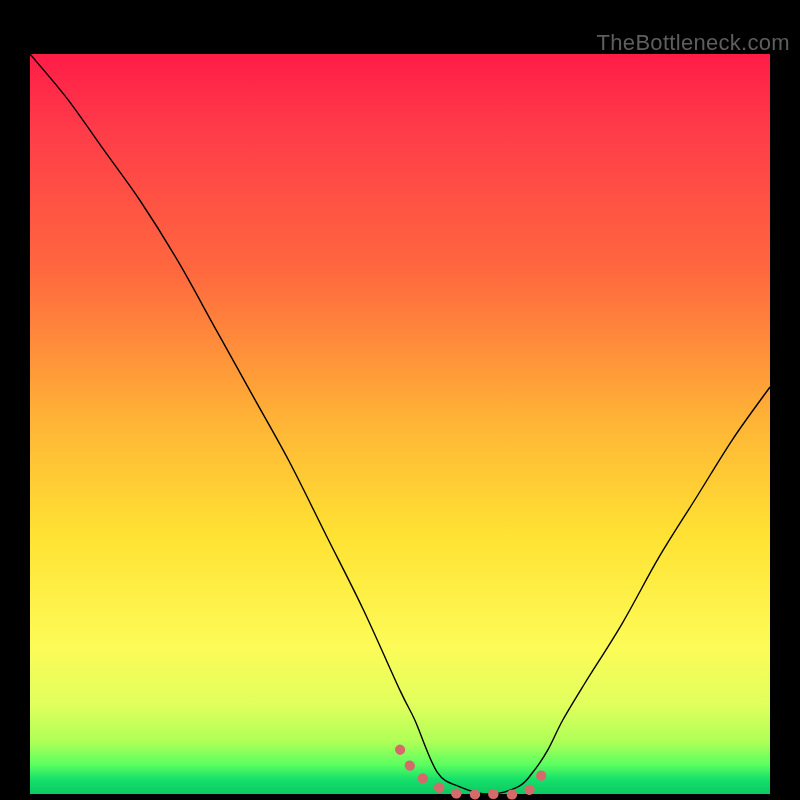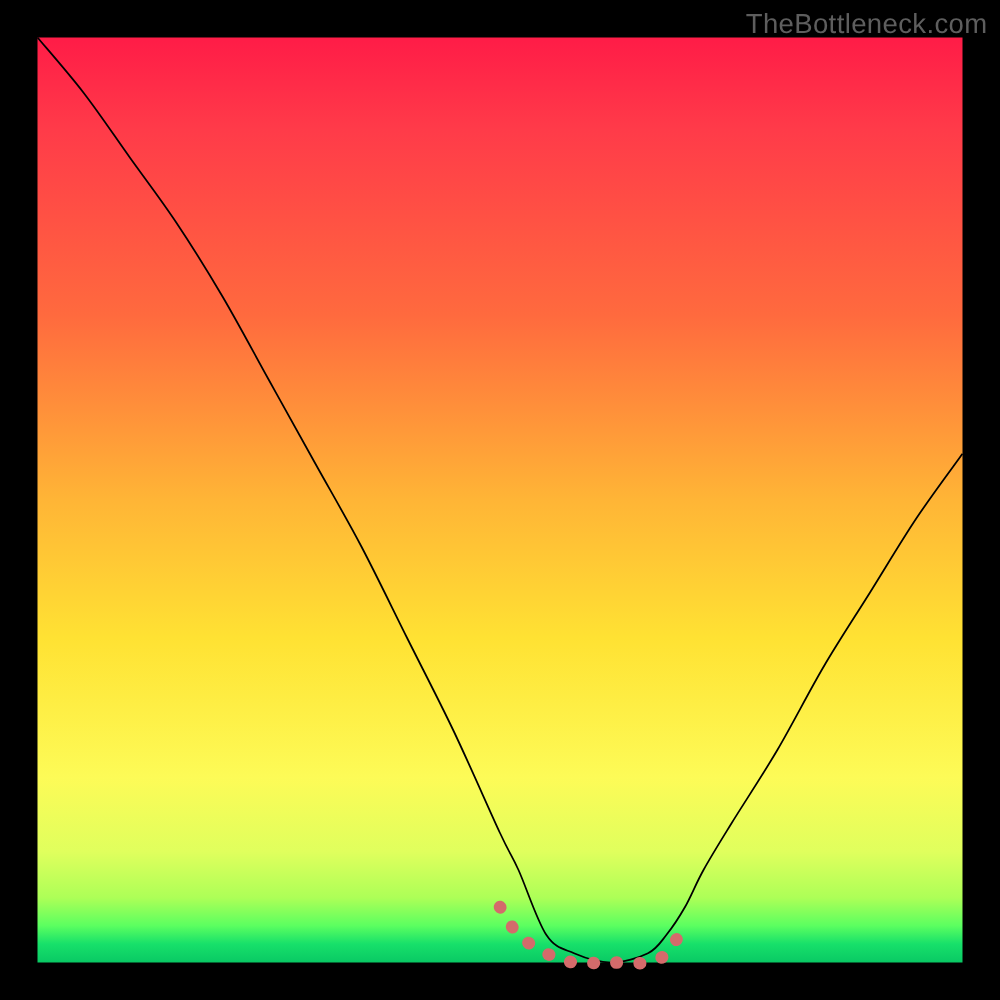--- a/index.html
+++ b/index.html
@@ -8,20 +8,21 @@
     width: 800px;
     height: 800px;
     background: #000;
     font-family: Arial, Helvetica, sans-serif;
     overflow: hidden;
   }
   .stage {
     position: relative;
     width: 800px;
     height: 744px;
+    margin-top: 24px;
   }
   .watermark {
     position: absolute;
     top: 6px;
     right: 10px;
     color: #5e5e5e;
     font-size: 22px;
     font-weight: 500;
     letter-spacing: 0.3px;
     user-select: none;

